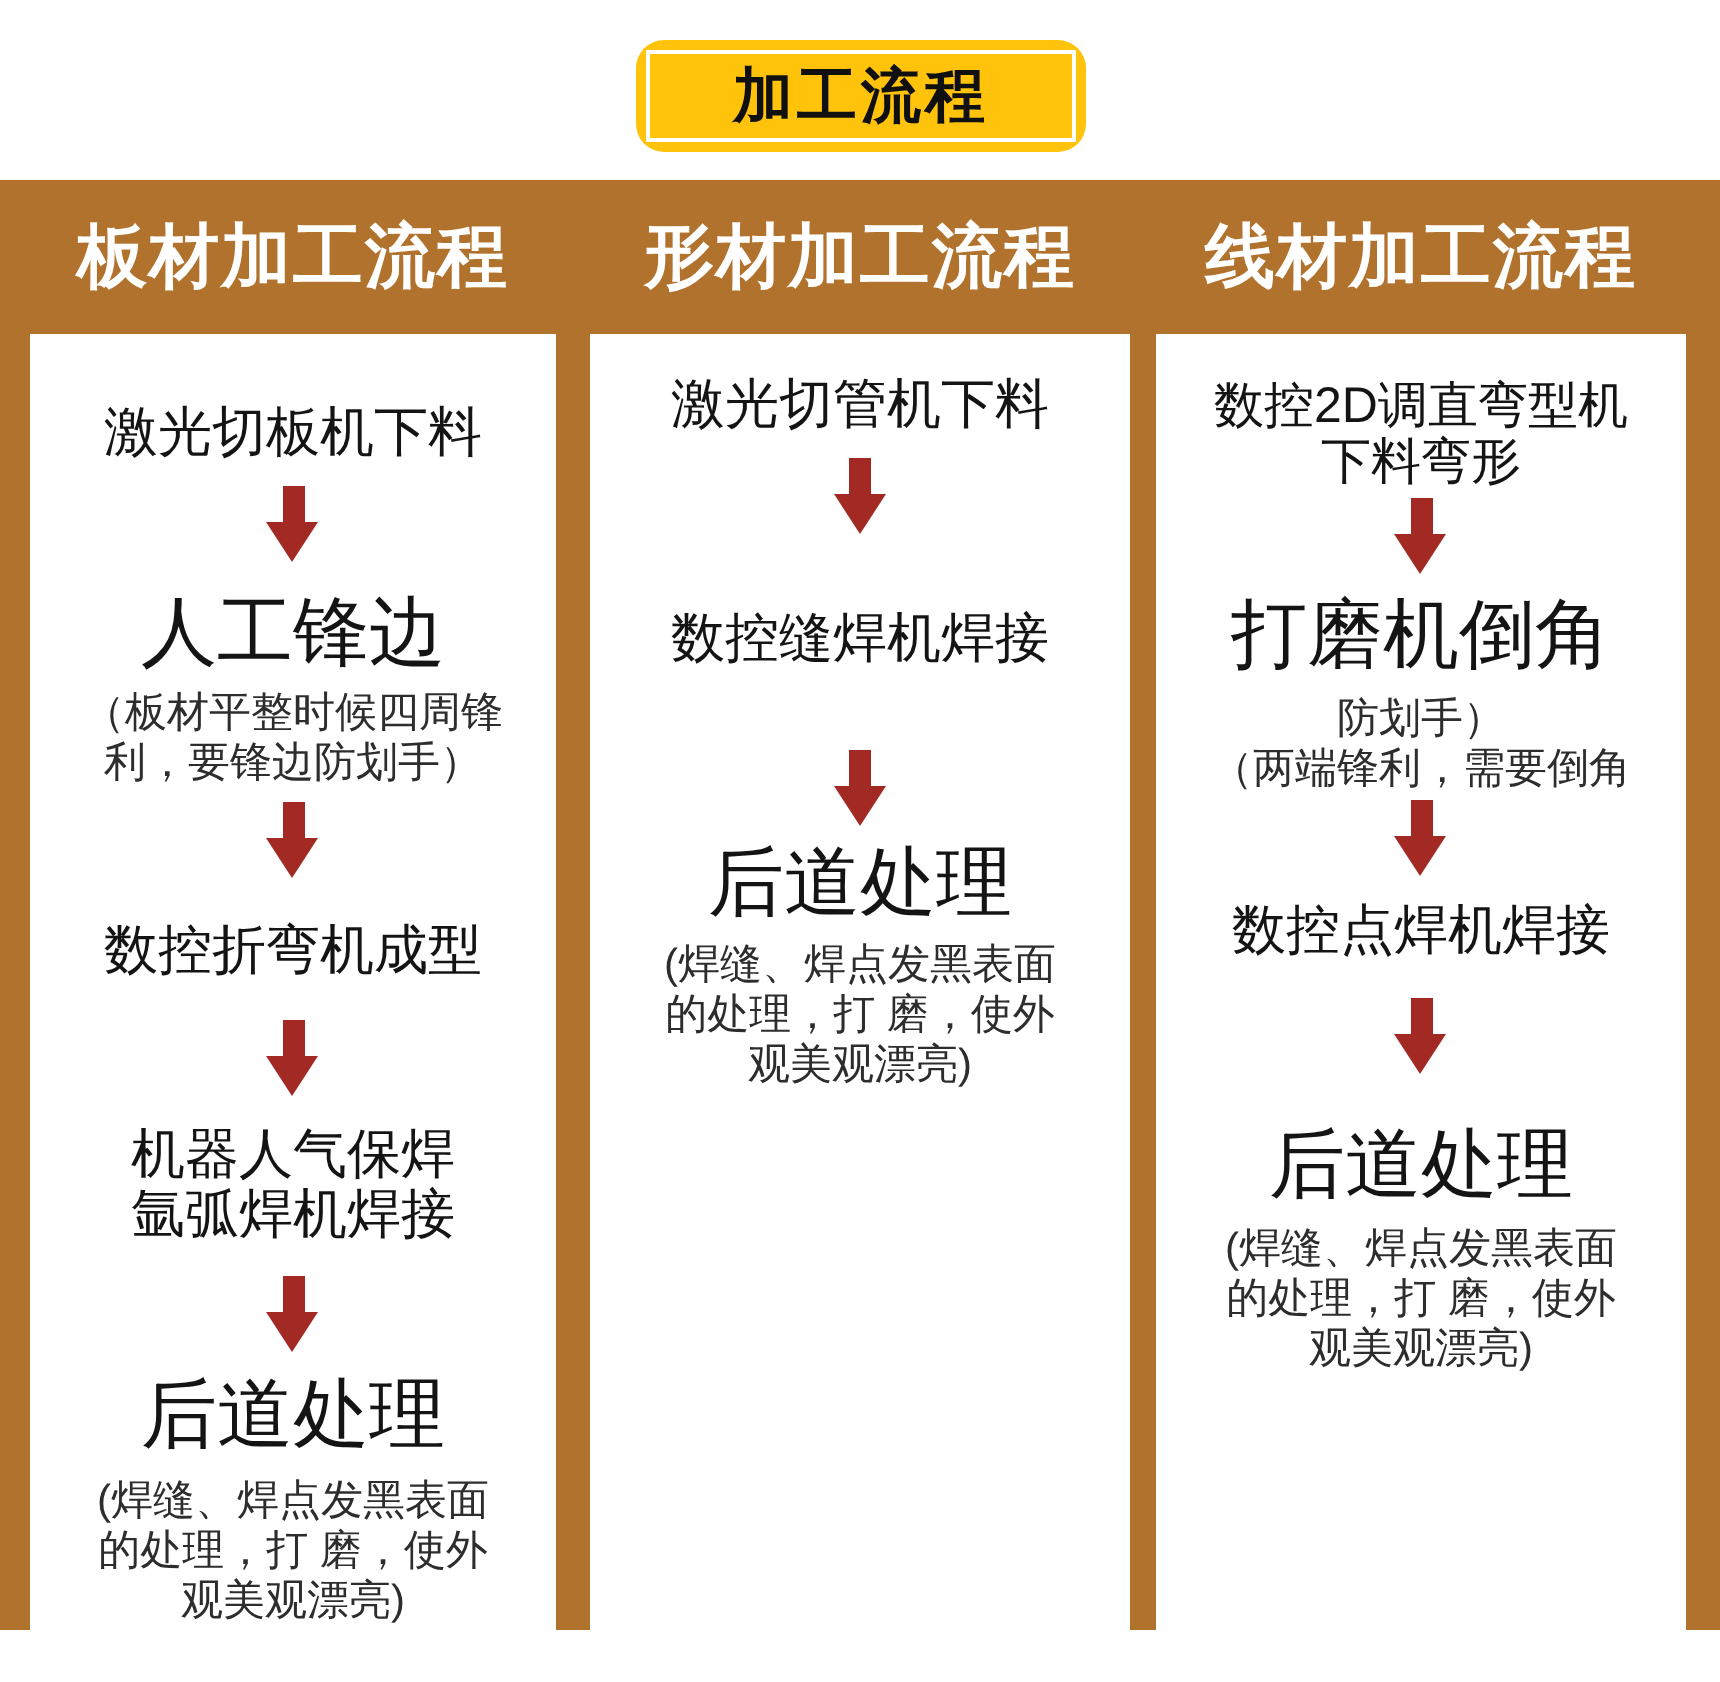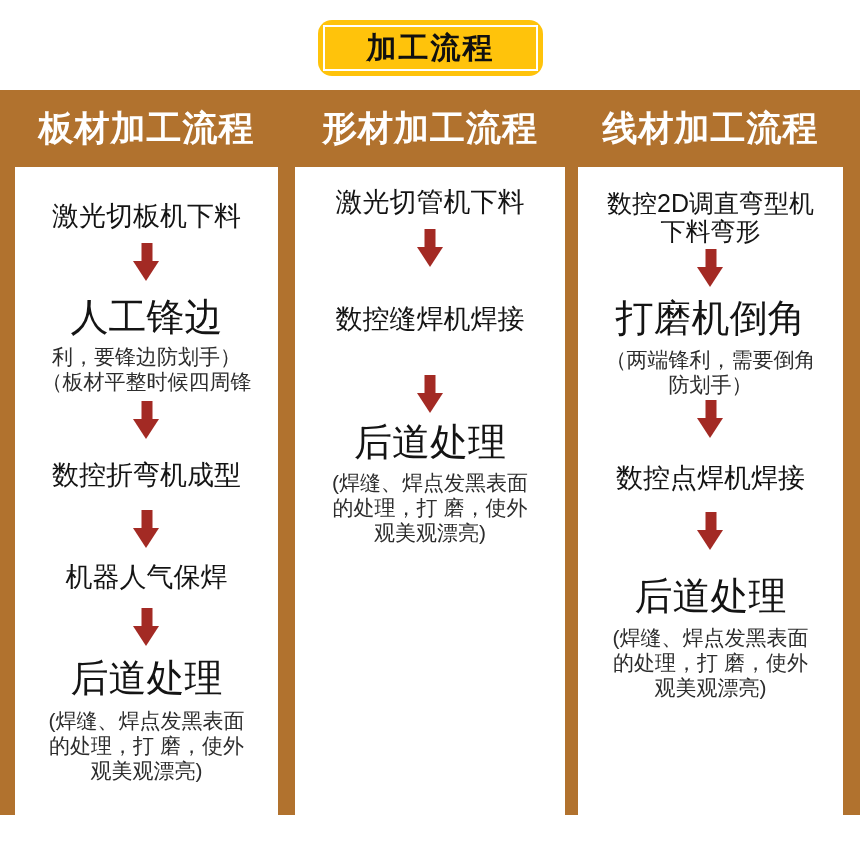--- a/index.html
+++ b/index.html
@@ -70,28 +70,29 @@
 
 <div class="band">
 
   <div class="col col-1">
     <div class="col-header">板材加工流程</div>
     <div class="panel">
       <div class="step" style="margin-top:33px">激光切板机下料</div>
       <div class="arrow" style="margin-top:9px"></div>
       <div class="step lg" style="margin-top:13px">人工锋边</div>
       <div class="note" style="margin-top:3px">
+        <div>（板材平整时候四周锋</div>
         <div>利，要锋边防划手）</div>
-        <div>（板材平整时候四周锋</div>
       </div>
       <div class="arrow" style="margin-top:7px"></div>
       <div class="step" style="margin-top:20px">数控折弯机成型</div>
       <div class="arrow" style="margin-top:17px"></div>
       <div class="step two-line" style="margin-top:14px">
         <div>机器人气保焊</div>
+        <div>氩弧焊机焊接</div>
       </div>
       <div class="arrow" style="margin-top:16px"></div>
       <div class="step lg" style="margin-top:9px">后道处理</div>
       <div class="note" style="margin-top:5px">
         <div>(焊缝、焊点发黑表面</div>
         <div>的处理，打 磨，使外</div>
         <div>观美观漂亮)</div>
       </div>
     </div>
   </div>
@@ -115,25 +116,25 @@
   <div class="col col-3">
     <div class="col-header">线材加工流程</div>
     <div class="panel">
       <div class="step sm two-line" style="margin-top:22px">
         <div>数控2D调直弯型机</div>
         <div>下料弯形</div>
       </div>
       <div class="arrow" style="margin-top:4px"></div>
       <div class="step lg" style="margin-top:8px">打磨机倒角</div>
       <div class="note" style="margin-top:4px">
+        <div>防划手）</div>
         <div>（两端锋利，需要倒角</div>
-        <div>防划手）</div>
       </div>
       <div class="arrow" style="margin-top:3px"></div>
-      <div class="step" style="margin-top:24px">数控点焊机焊接</div>
+      <div class="step" style="margin-top:11px">数控点焊机焊接</div>
       <div class="arrow" style="margin-top:17px"></div>
       <div class="step lg" style="margin-top:23px">后道处理</div>
       <div class="note" style="margin-top:4px">
         <div>(焊缝、焊点发黑表面</div>
         <div>的处理，打 磨，使外</div>
         <div>观美观漂亮)</div>
       </div>
     </div>
   </div>
 

